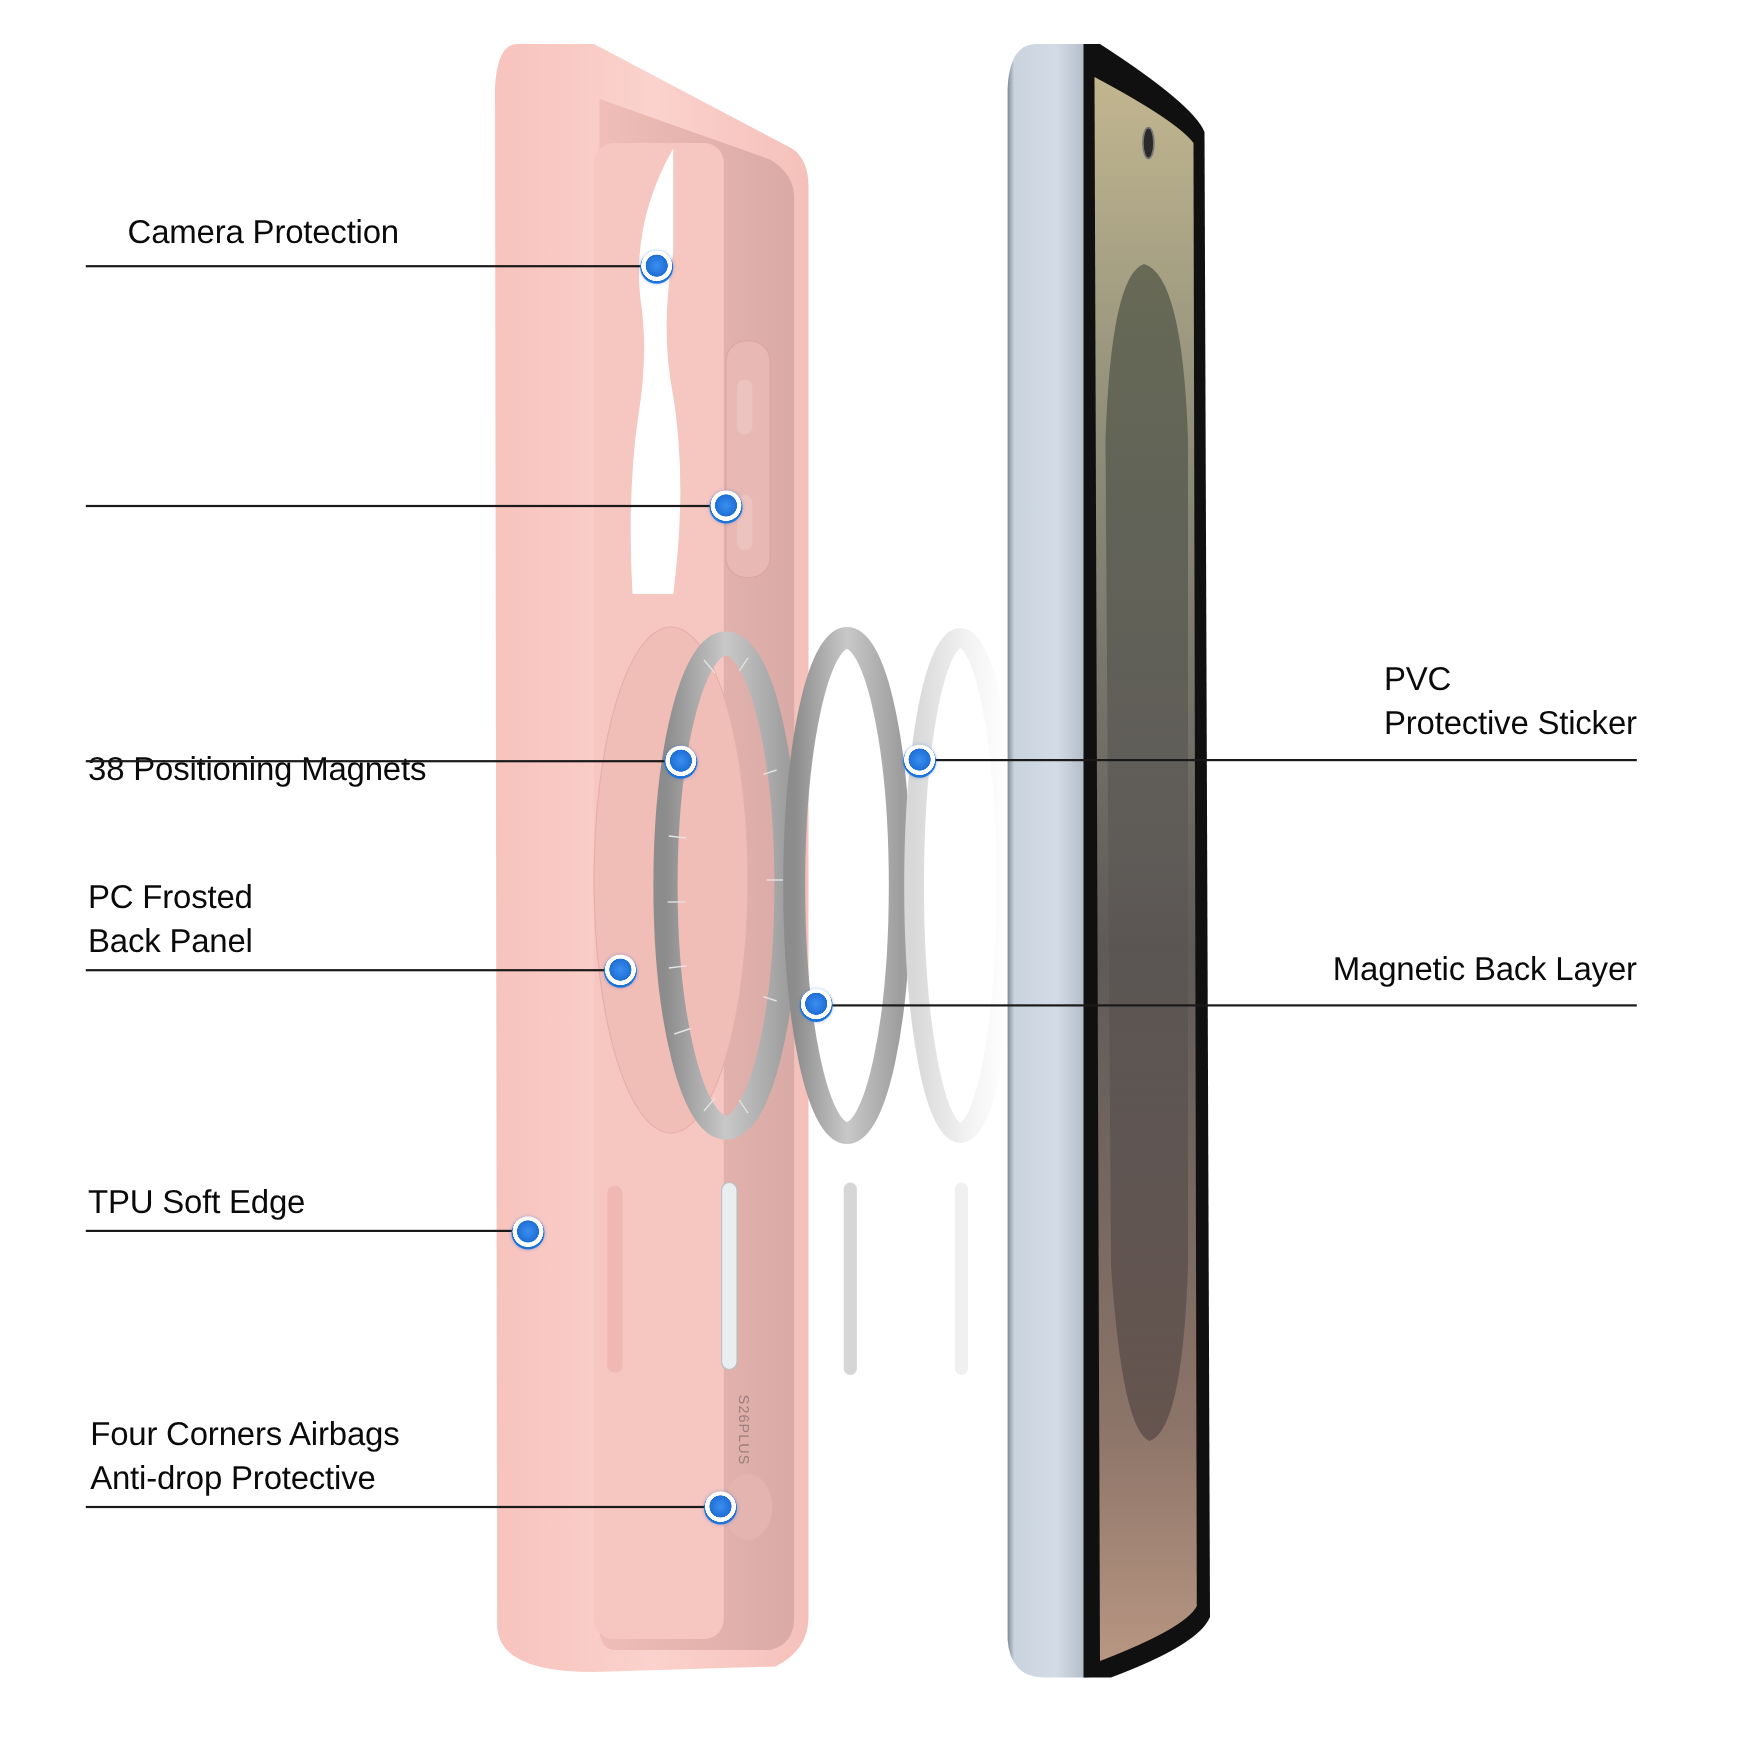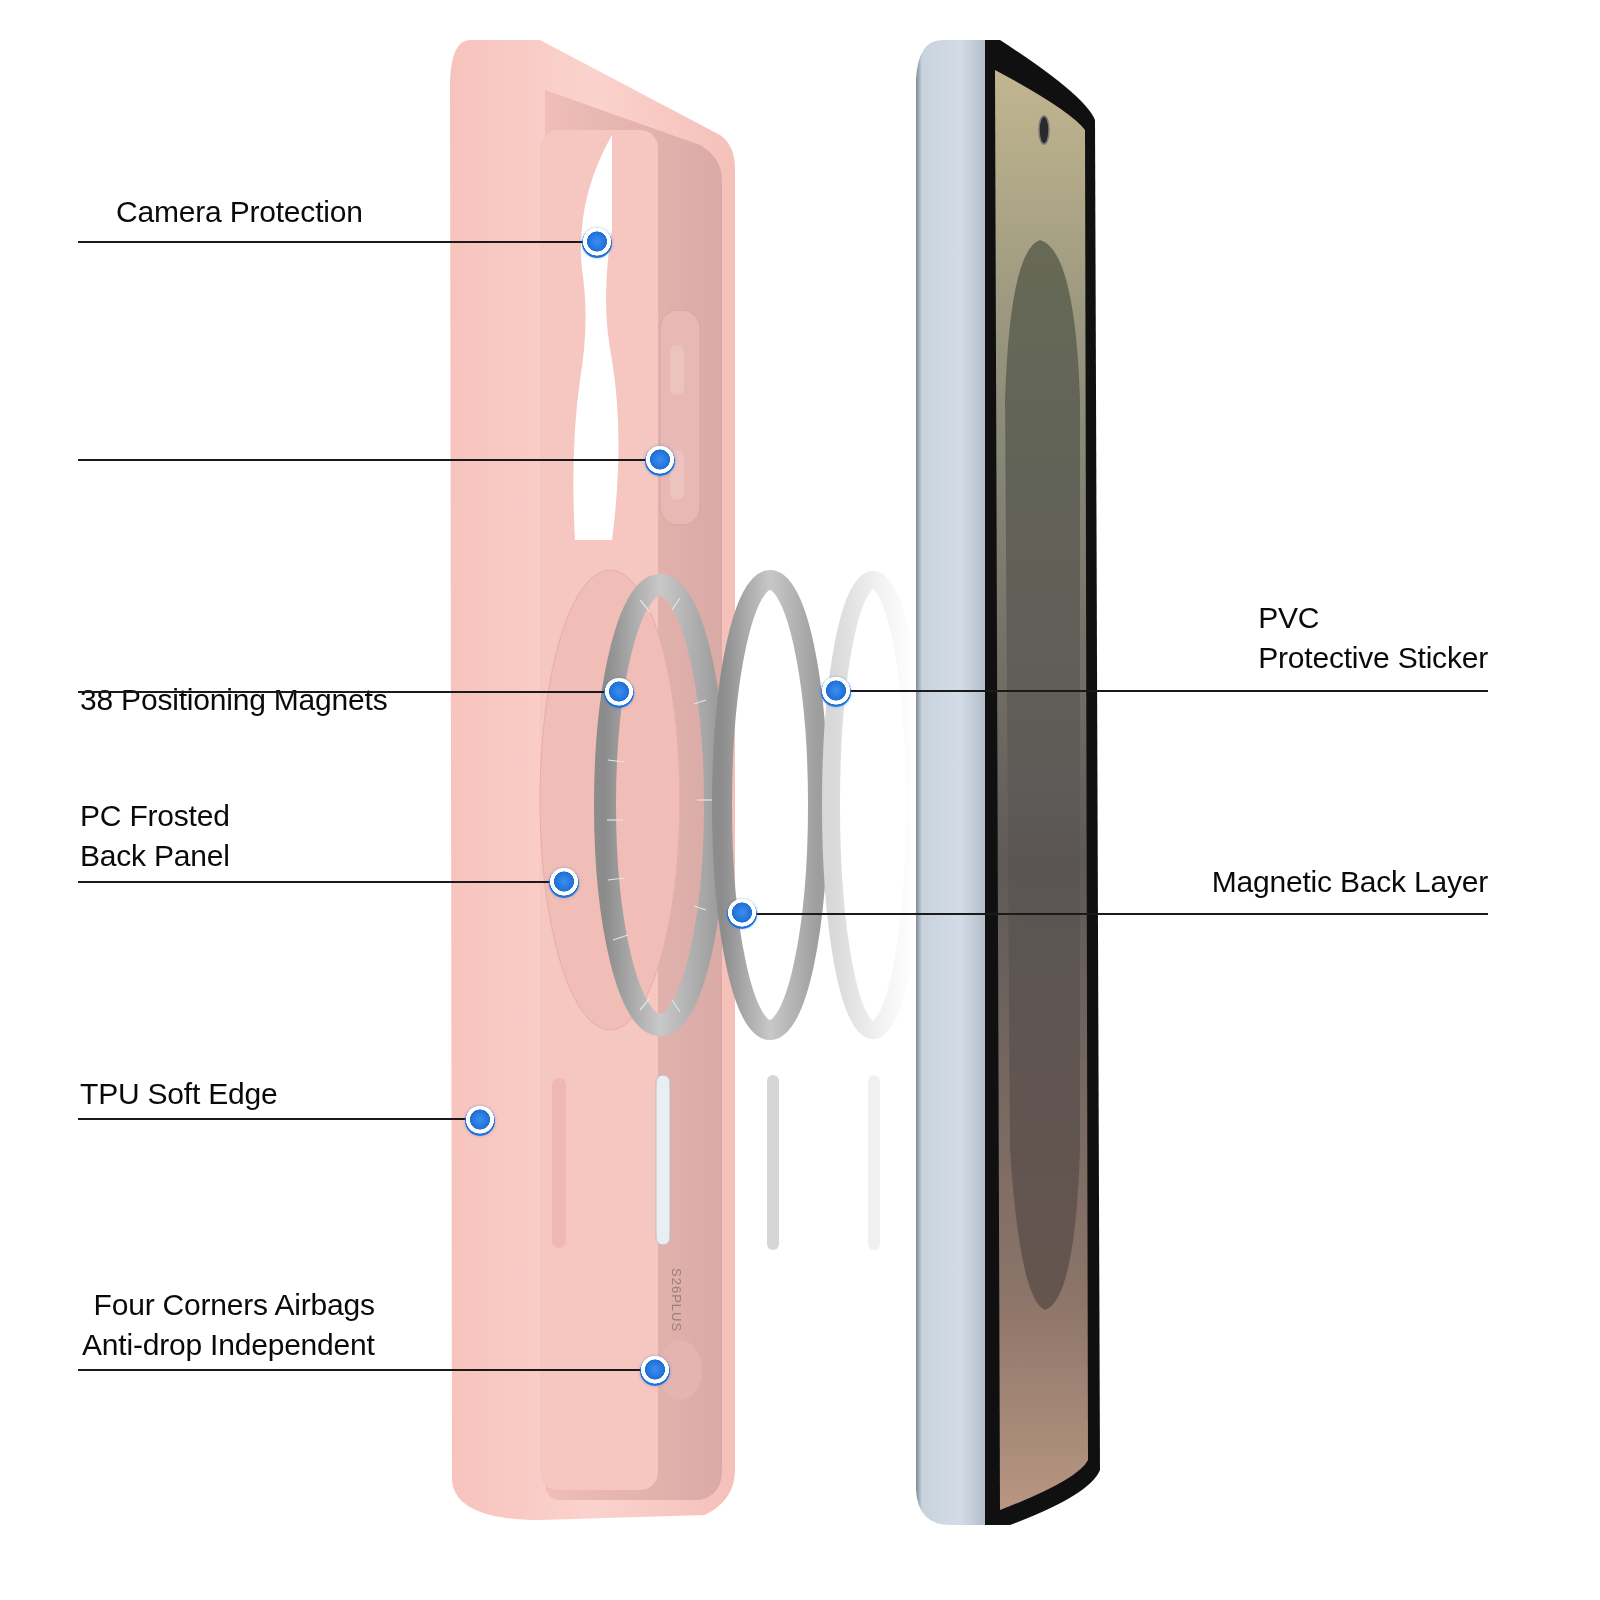--- a/index.html
+++ b/index.html
@@ -139,23 +139,23 @@
   </div>
   <div class="leader" style="left:78px; top:881px; width:472px;"></div>
   <div class="dot" style="left:549px; top:868px;"></div>
 
   <div class="label" style="left:80px; top:1074px;">
     <span>TPU Soft Edge</span>
   </div>
   <div class="leader" style="left:78px; top:1118px; width:388px;"></div>
   <div class="dot" style="left:465px; top:1106px;"></div>
 
-  <div class="label" style="left:82px; top:1285px;text-align:right;">
+  <div class="label" style="left:82px; top:1285px;">
     <div>Four Corners Airbags</div>
-    <div>Anti-drop Independent</div>
+    <div>Anti-drop Protective</div>
   </div>
   <div class="leader" style="left:78px; top:1369px; width:563px;"></div>
   <div class="dot" style="left:640px; top:1356px;"></div>
 
   <div class="label right" style="right:112px; top:598px;">
     <div>PVC</div>
     <div>Protective Sticker</div>
   </div>
   <div class="leader" style="left:836px; top:690px; width:652px;"></div>
   <div class="dot" style="left:821px; top:677px;"></div>

